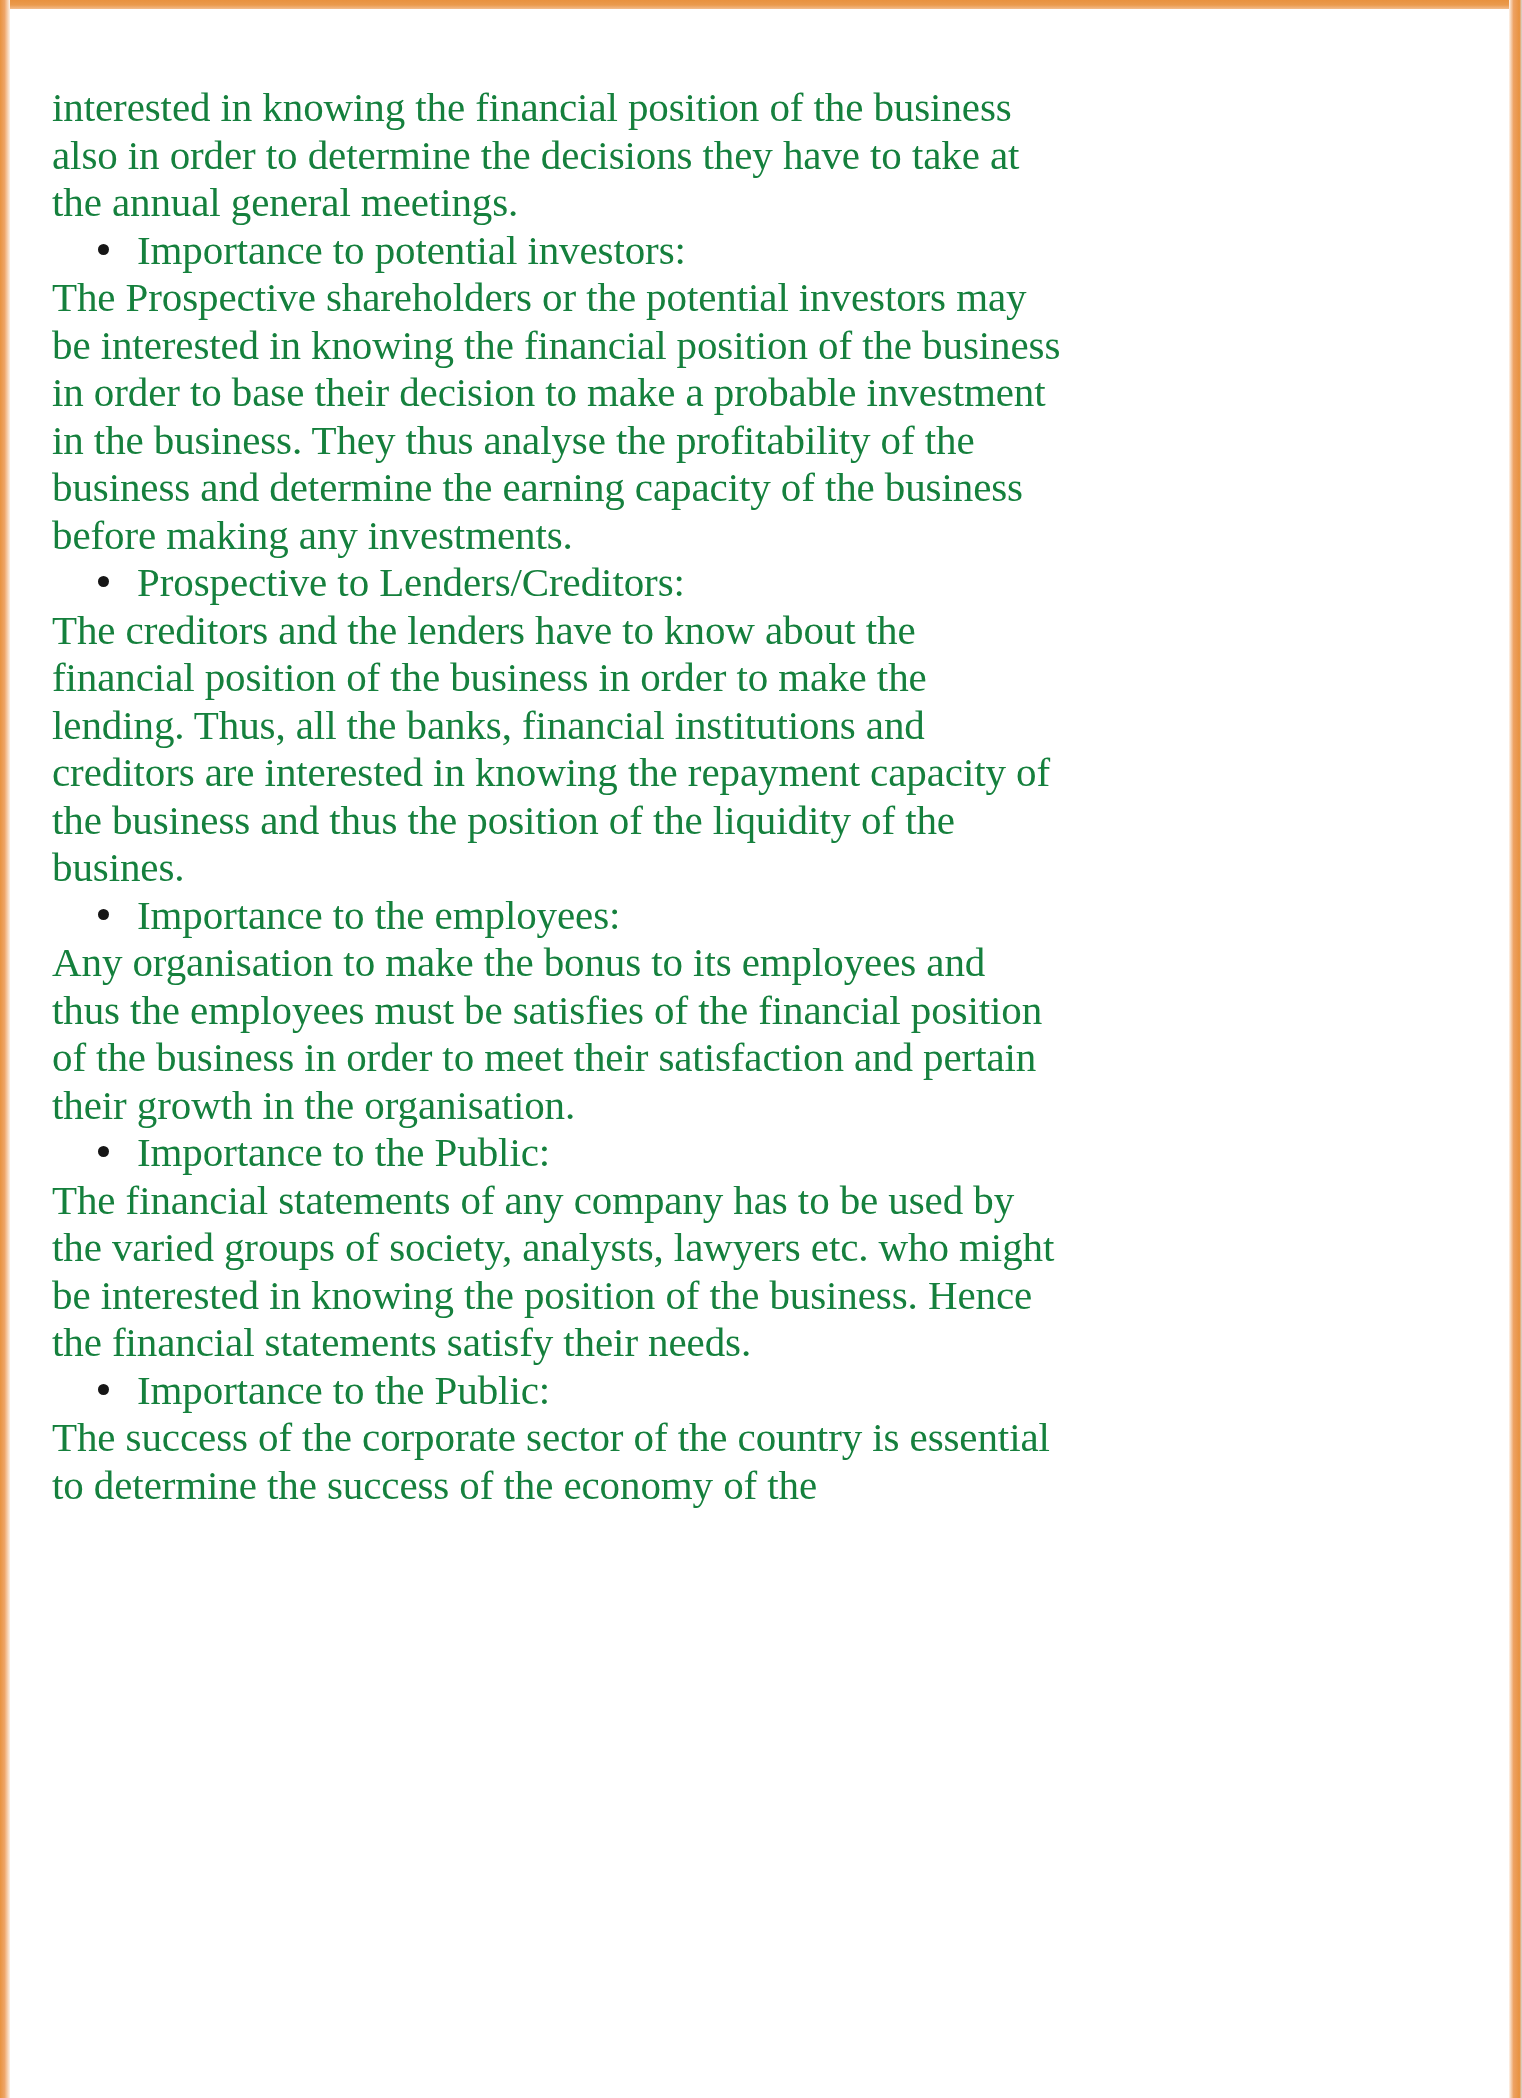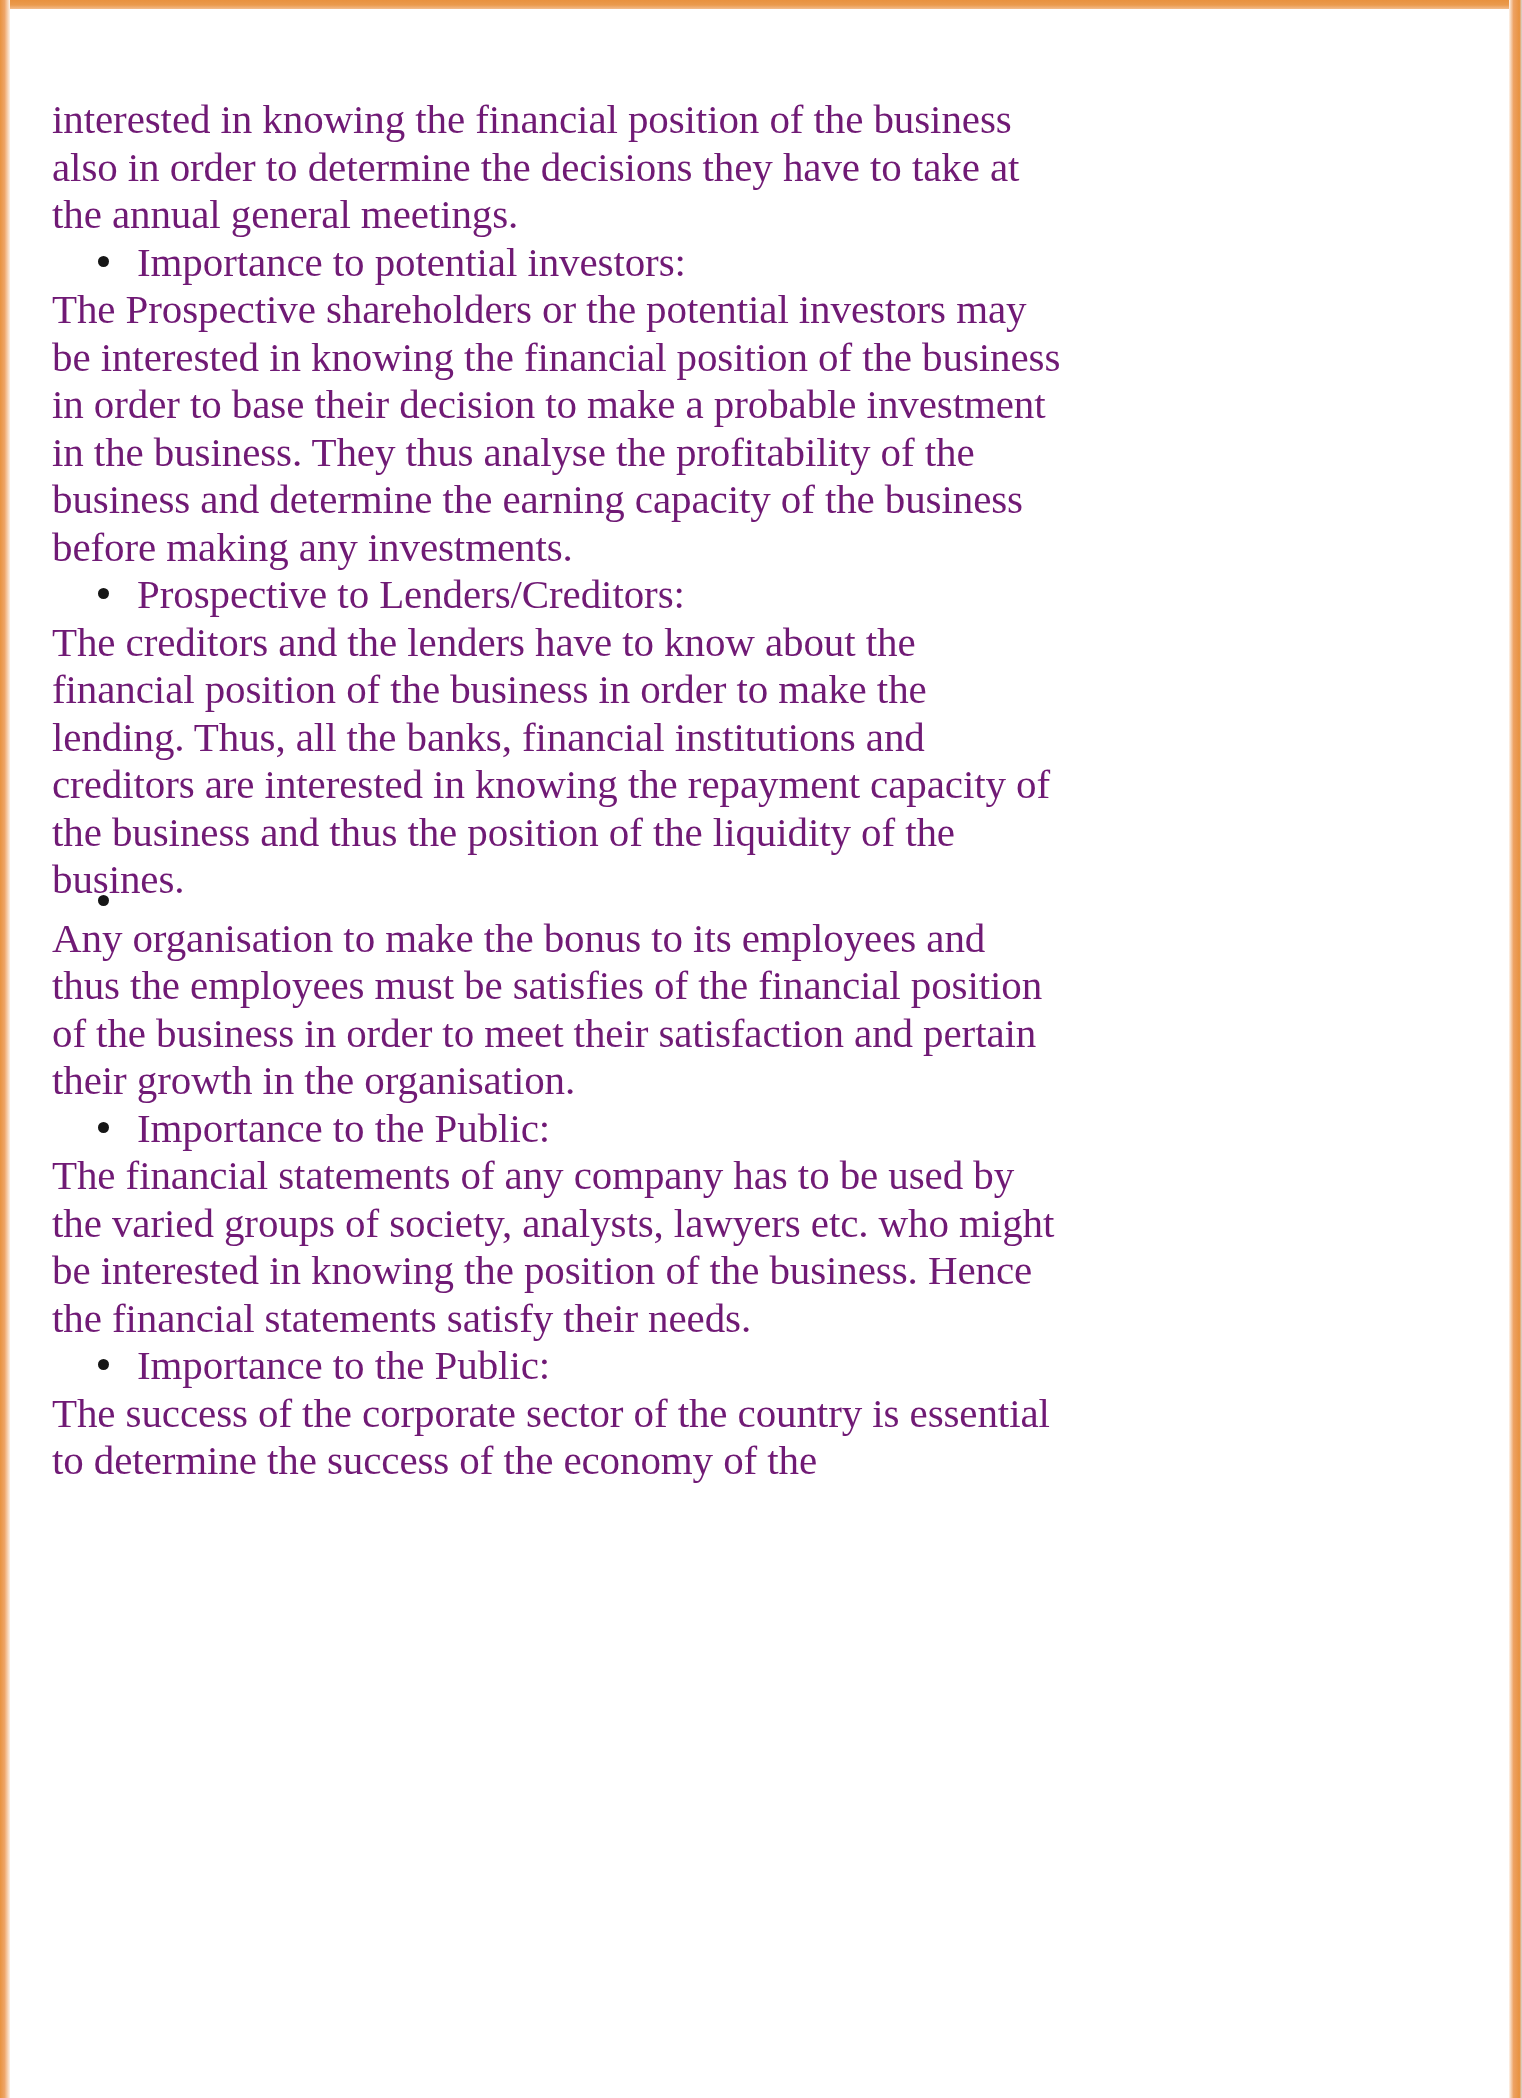--- a/index.html
+++ b/index.html
@@ -48,26 +48,26 @@
     position: absolute;
     top: 0; right: 0;
     width: 13px;
     height: 2098px;
     background: linear-gradient(270deg, #d8d8d8 0%, #e8923f 20%, #eda263 65%, #fdf3ea 100%);
   }
 
   .content {
     position: absolute;
     left: 52px;
-    top: 96px;
+    top: 84px;
     width: 1010px;
     font-family: "Liberation Serif", "DejaVu Serif", serif;
     font-size: 41px;
     line-height: 47.5px;
-    color: #701a75;
+    color: #15803d;
     letter-spacing: -0.1px;
   }
 
   .para {
     margin: 0;
     padding: 0;
     text-align: left;
     white-space: pre-wrap;
   }
 
@@ -113,20 +113,21 @@
         <span class="bullet-text">Importance to potential investors:</span>
       </div>
       <p class="para">The Prospective shareholders or the potential investors may be interested in knowing the financial position of the business in order to base their decision to make a probable investment in the business. They thus analyse the profitability of the business and determine the earning capacity of the business before making any investments.</p>
       <div class="bullet-line">
         <span class="bullet-dot"></span>
         <span class="bullet-text">Prospective to Lenders/Creditors:</span>
       </div>
       <p class="para">The creditors and the lenders have to know about the financial position of the business in order to make the lending. Thus, all the banks, financial institutions and creditors are interested in knowing the repayment capacity of the business and thus the position of the liquidity of the busines.</p>
       <div class="bullet-line">
         <span class="bullet-dot"></span>
+        <span class="bullet-text">Importance to the employees:</span>
       </div>
       <p class="para">Any organisation to make the bonus to its employees and thus the employees must be satisfies of the financial position of the business in order to meet their satisfaction and pertain their growth in the organisation.</p>
       <div class="bullet-line">
         <span class="bullet-dot"></span>
         <span class="bullet-text">Importance to the Public:</span>
       </div>
       <p class="para">The financial statements of any company has to be used by the varied groups of society, analysts, lawyers etc. who might be interested in knowing the position of the business. Hence the financial statements satisfy their needs.</p>
       <div class="bullet-line">
         <span class="bullet-dot"></span>
         <span class="bullet-text">Importance to the Public:</span>

